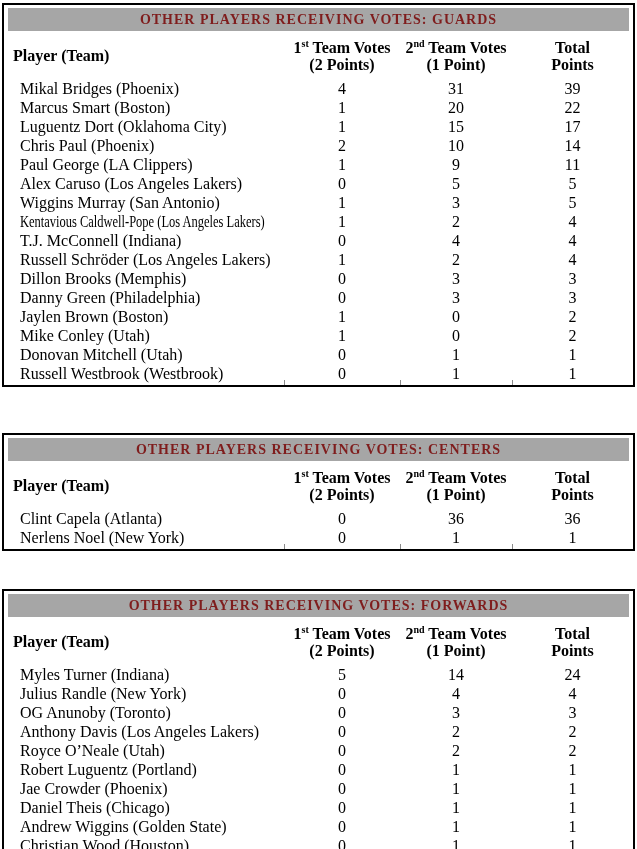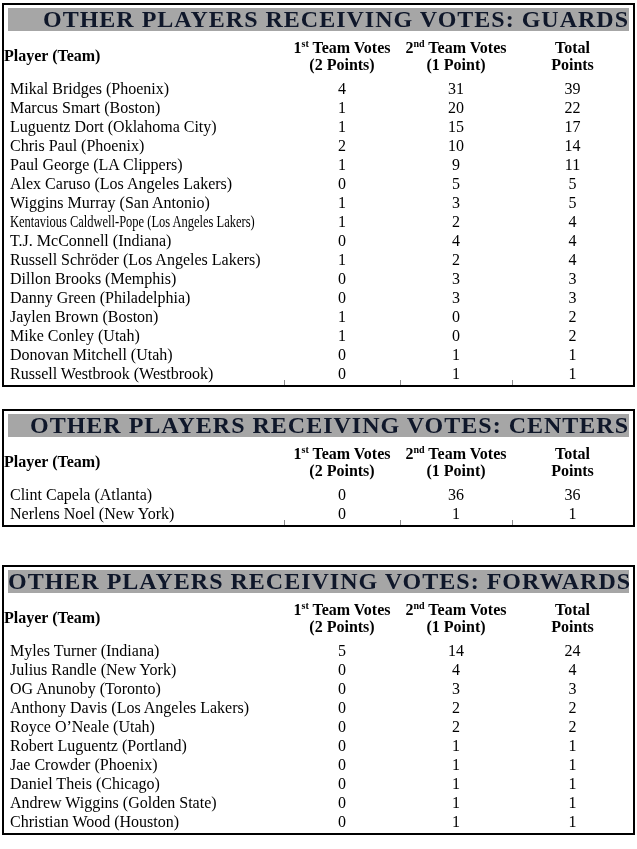--- a/index.html
+++ b/index.html
@@ -17,33 +17,33 @@
   .vote-table {
     position: relative;
     margin-left: 2px;
     width: 633px;
     border: 2px solid #000000;
     box-sizing: border-box;
     background: #ffffff;
     padding-bottom: 2px;
   }
   .vote-table.first { margin-top: 3px; }
-  .vote-table.second { margin-top: 22px; }
+  .vote-table.second { margin-top: 46px; }
   .vote-table.third { margin-top: 38px; }
 
   .table-title {
     margin: 3px 4px 0 4px;
     height: 23px;
     line-height: 23px;
     background: #a6a6a6;
-    color: #0f172a;
+    color: #7f1d1d;
     font-weight: bold;
-    font-size: 24px;
+    font-size: 14px;
     letter-spacing: 1px;
-    text-align: right;
+    text-align: center;
     white-space: nowrap;
   }
 
   table.votes {
     width: 629px;
     border-collapse: collapse;
     table-layout: fixed;
   }
   col.c-player { width: 280px; }
   col.c-v1 { width: 116px; }
@@ -52,38 +52,39 @@
 
   th {
     font-weight: bold;
     font-size: 16px;
     line-height: 16px;
     padding: 8px 0 6px 0;
     vertical-align: middle;
   }
   th.th-player {
     text-align: left;
+    padding-left: 9px;
   }
   th.th-num { }
   th .hdr-line { display: block; line-height: 17px; }
   sup.ord {
     font-size: 10px;
     line-height: 0;
     vertical-align: 6px;
   }
 
   td {
     font-size: 16px;
     line-height: 19px;
     padding: 0;
     vertical-align: middle;
   }
   td.cell-player {
     text-align: left;
-    padding-left: 6px;
+    padding-left: 16px;
     white-space: nowrap;
     overflow: hidden;
     font-family: Liberation Serif, serif;
   }
   td.cell-num { text-align: center; }
 
   tr.condensed .player-text {
     display: inline-block;
     transform: scaleX(0.78);
     transform-origin: 0 50%;

